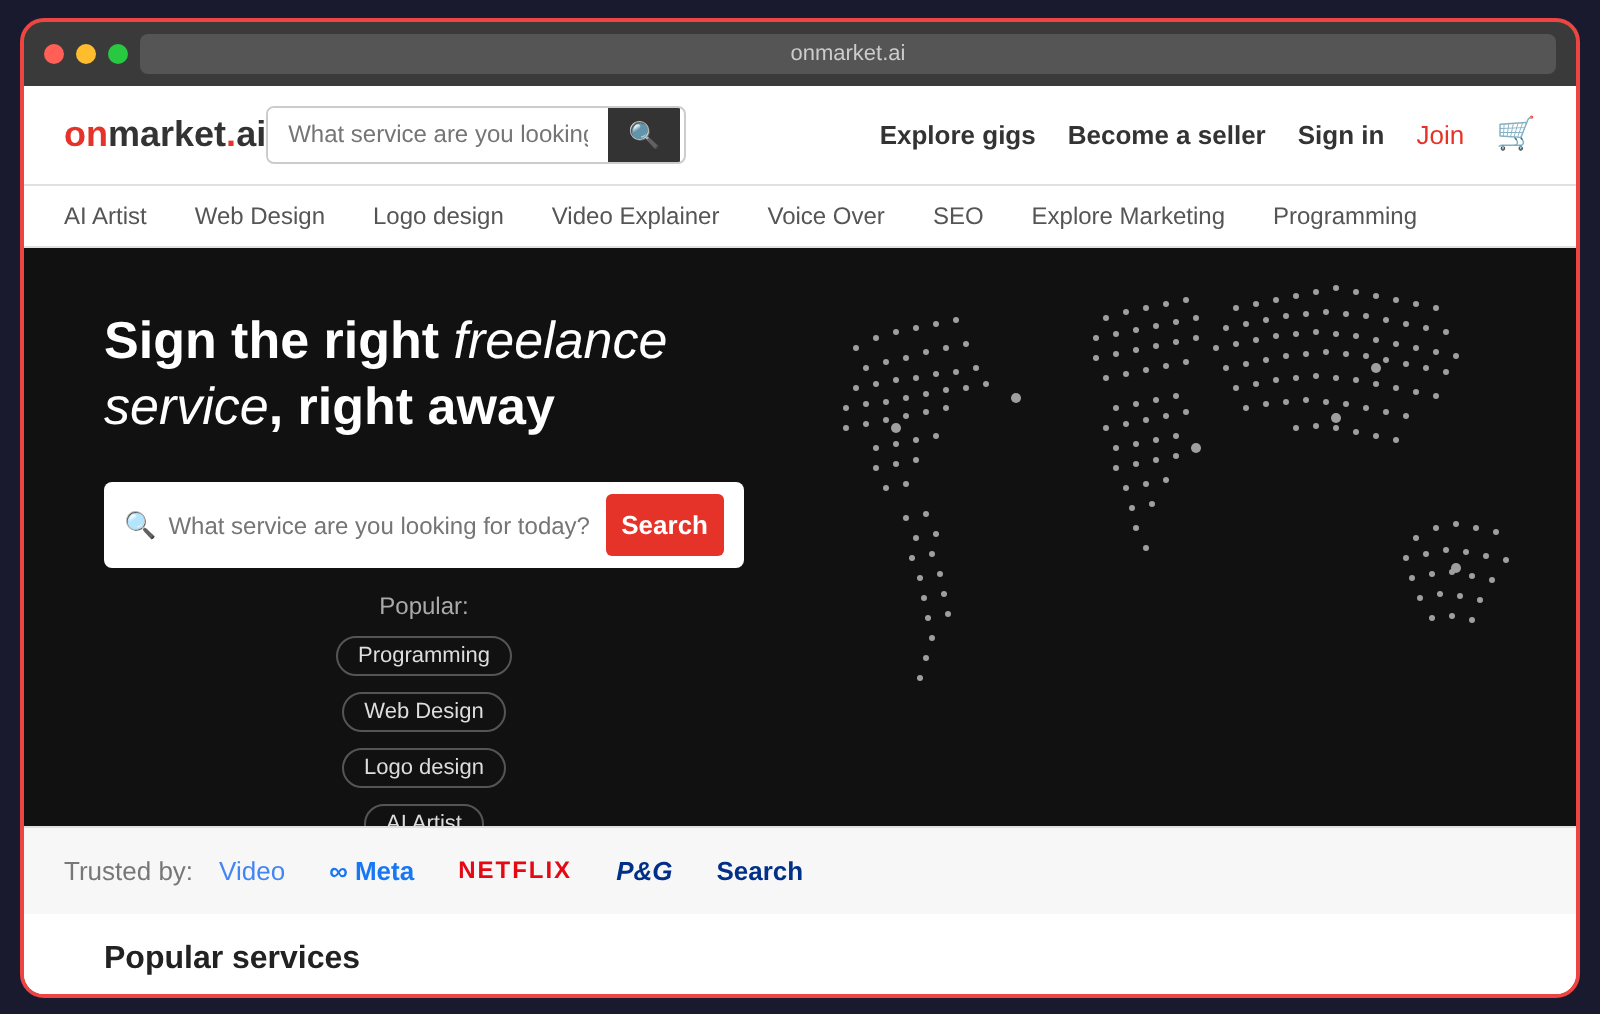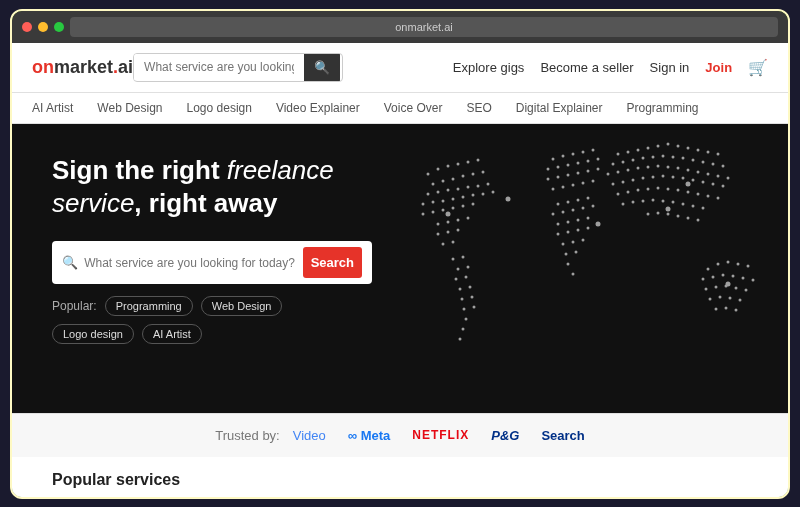--- a/index.html
+++ b/index.html
@@ -15,21 +15,21 @@
     }
 
     .device-frame {
       width: 780px;
       height: 490px;
       background: #4d7c0f;
       border-radius: 12px;
       overflow: hidden;
       display: flex;
       flex-direction: column;
-      border: 2px solid #fef9c3;
+      border: 2px solid #ef4444;
     }
 
     .browser-chrome {
       background: #3a3a3a;
       padding: 6px 10px;
       display: flex;
       align-items: center;
       gap: 6px;
       flex-shrink: 0;
     }
@@ -108,24 +108,25 @@
       align-items: center;
       gap: 16px;
       margin-left: auto;
     }
     .nav-link {
       font-size: 13px;
       color: #333;
       cursor: pointer;
       text-decoration: none;
       white-space: nowrap;
+      font-weight: bold;
     }
     .nav-link.join {
       color: #e63329;
-      font-weight: 700;
+      font-weight: 400;
     }
     .cart-icon {
       font-size: 16px;
       color: #333;
       cursor: pointer;
     }
 
     
     .category-bar {
       background: #fff;
@@ -199,41 +200,41 @@
       font-weight: 600;
       cursor: pointer;
       border-radius: 3px;
     }
 
     .popular-row {
       display: flex;
       align-items: center;
       gap: 8px;
       flex-wrap: wrap;
+      flex-direction: column;
     }
     .popular-label {
       color: #aaa;
       font-size: 12px;
     }
     .popular-tag {
       border: 1px solid #555;
       color: #ddd;
       font-size: 11px;
       padding: 3px 10px;
       border-radius: 20px;
       cursor: pointer;
     }
 
     
     .trusted-section {
       background: #f7f7f7;
       padding: 14px 20px;
       display: flex;
       align-items: center;
-      justify-content: center;
       gap: 13px;
       flex-shrink: 0;
       border-top: 1px solid #e0e0e0;
     }
     .trusted-label {
       font-size: 13px;
       color: #777;
     }
     .trusted-logos {
       display: flex;
@@ -311,21 +312,21 @@
       </div>
     </nav>
 
     <div class="category-bar">
       <span class="category-item">AI Artist</span>
       <span class="category-item">Web Design</span>
       <span class="category-item">Logo design</span>
       <span class="category-item">Video Explainer</span>
       <span class="category-item">Voice Over</span>
       <span class="category-item">SEO</span>
-      <span class="category-item">Digital Explainer</span>
+      <span class="category-item">Explore Marketing</span>
       <span class="category-item">Programming</span>
     </div>
 
     <div class="hero">
 
       <div class="map-container">
         <svg viewBox="0 0 460 290" xmlns="http://www.w3.org/2000/svg" style="width:100%;height:100%;">
 
           <g fill="white" opacity="0.7">
 

